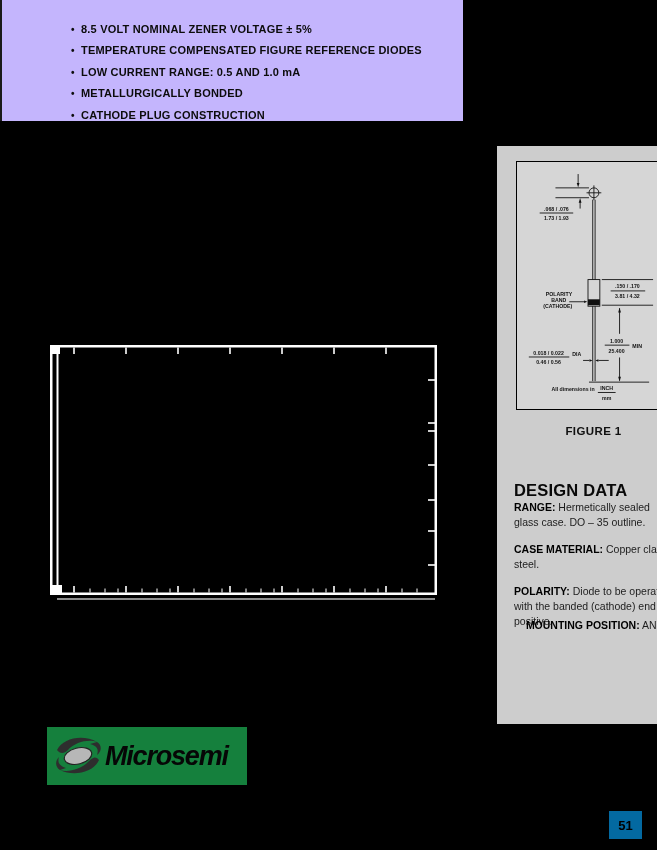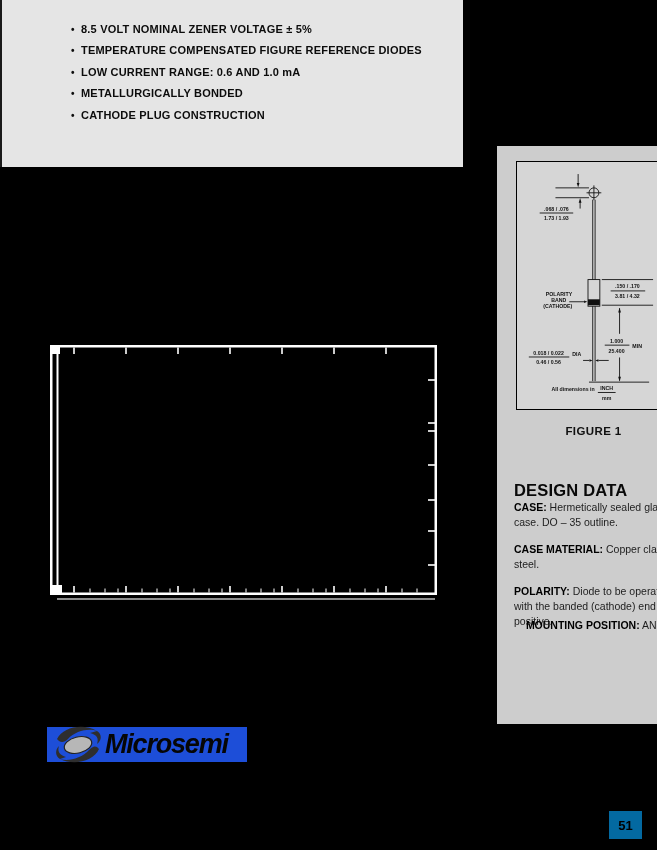--- a/index.html
+++ b/index.html
@@ -3,22 +3,22 @@
 <meta charset="utf-8">
 <style>
   html,body { margin:0; padding:0; background:#000; }
   .page {
     position:relative; width:657px; height:850px; background:#000;
     overflow:hidden; font-family:"Liberation Sans", sans-serif;
   }
 
   
   .features {
-    position:absolute; left:0; top:0; width:463px; height:167px;
-    background:#e5e5e5; border-left:2px solid #1a1a1a; box-sizing:border-box;
+    position:absolute; left:0; top:0; width:463px; height:121px;
+    background:#c4b5fd; border-left:2px solid #1a1a1a; box-sizing:border-box;
   }
   .features ul { list-style:none; margin:0; padding:19px 0 0 79px; }
   .features li {
     position:relative; font-size:11px; font-weight:bold; color:#0c0c0c;
     line-height:21.4px; letter-spacing:0.2px; white-space:nowrap;
   }
   .features li::before { content:"\2022"; position:absolute; left:-10px; font-size:10px; }
 
   
   .right-panel {
@@ -59,22 +59,22 @@
   
   .graph { position:absolute; left:50px; top:345px; width:387px; height:250px; }
   .graph svg { display:block; width:387px; height:250px; }
   .graph-underline {
     position:absolute; left:57px; top:598px; width:378px; height:2px; background:#8e8e8e;
   }
   .gsvg line { stroke:#fff; }
 
   
   .logo-box {
-    position:absolute; left:47px; top:727px; width:200px; height:35px;
-    background:#1d4ed8; display:flex; align-items:center; padding-left:5px;
+    position:absolute; left:47px; top:727px; width:200px; height:58px;
+    background:#15803d; display:flex; align-items:center; padding-left:5px;
     box-sizing:border-box;
   }
   .logo-text {
     font-size:27px; font-weight:bold; font-style:italic; color:#060606;
     letter-spacing:-1.2px; margin-left:1px; white-space:nowrap;
   }
 
   
   .page-num {
     position:absolute; left:609px; top:811px; width:33px; height:28px;
@@ -84,21 +84,21 @@
 </style>
 </head>
 <body>
 
 <div class="page">
 
   <div class="features">
     <ul>
       <li>8.5 VOLT NOMINAL ZENER VOLTAGE ± 5%</li>
       <li>TEMPERATURE COMPENSATED FIGURE REFERENCE DIODES</li>
-      <li>LOW CURRENT RANGE: 0.6 AND 1.0 mA</li>
+      <li>LOW CURRENT RANGE: 0.5 AND 1.0 mA</li>
       <li>METALLURGICALLY BONDED</li>
       <li>CATHODE PLUG CONSTRUCTION</li>
     </ul>
   </div>
 
   <div class="right-panel">
 
     <div class="figure-box">
       <svg class="figsvg" viewBox="0 0 144 245">
 
@@ -164,21 +164,21 @@
         <line x1="82" y1="231.5" x2="100" y2="231.5"></line>
         <text x="91" y="239" text-anchor="middle">mm</text>
       </svg>
     </div>
 
     <div class="fig-caption">FIGURE 1</div>
 
     <div class="dd-heading">DESIGN DATA</div>
 
     <p class="dd dd-case">
-      <b>CASE:</b>
+      <b>RANGE:</b>
       <span>Hermetically sealed glass case. DO – 35 outline.</span>
     </p>
     <p class="dd dd-leadmat">
       <b>CASE MATERIAL:</b>
       <span>Copper clad steel.</span>
     </p>
     <p class="dd dd-polarity">
       <b>POLARITY:</b>
       <span>Diode to be operated with the banded (cathode) end positive.</span>
     </p>

